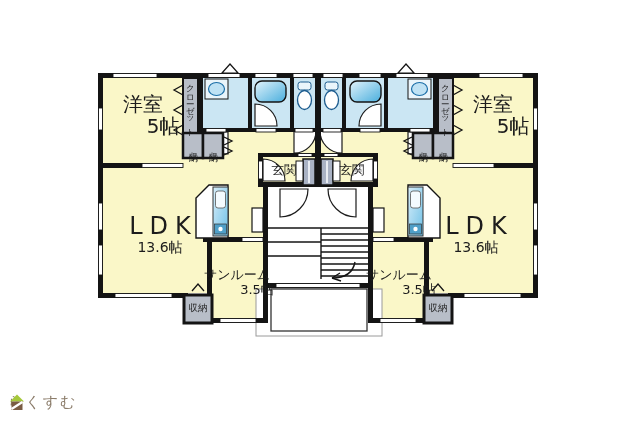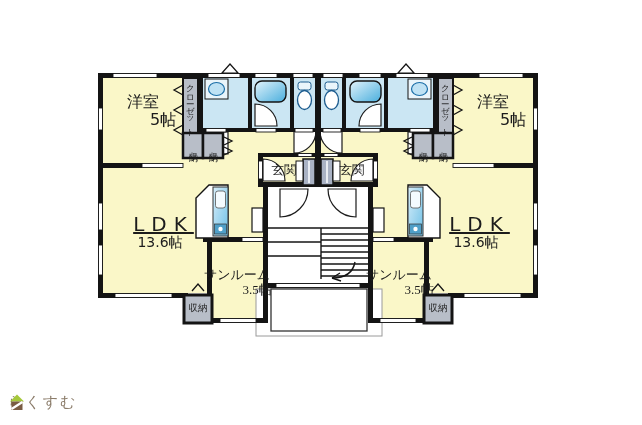--- a/index.html
+++ b/index.html
@@ -4,24 +4,24 @@
 <style>
   html,body{margin:0;padding:0;background:#ffffff;}
   .stage{position:relative;width:642px;height:425px;background:#ffffff;overflow:hidden;
          font-family:"DejaVu Sans",sans-serif;}
   .stage svg{position:absolute;left:0;top:0;}
   .lbl{position:absolute;color:#1c1c1c;text-align:center;line-height:1.12;
        font-family:"DejaVu Sans",sans-serif;white-space:nowrap;}
   .lbl .sz{display:block;margin-left:40px;}
   .vert{writing-mode:vertical-rl;text-orientation:upright;display:flex;
         align-items:center;justify-content:center;letter-spacing:1px;line-height:1;}
-  .bedroom{font-size:16px;}
-  .ldk-name{font-size:20px;letter-spacing:7px;display:block;margin-left:7px;text-decoration:underline;}
+  .bedroom{font-size:20px;}
+  .ldk-name{font-size:24px;letter-spacing:7px;display:block;margin-left:7px;}
   .ldk-size{font-size:14px;display:block;}
-  .sunroom{font-size:13px;font-family:Liberation Serif, serif;}
+  .sunroom{font-size:13px;}
   .entrance{font-size:12.5px;font-family:Liberation Serif, serif;}
   .storage-v{font-size:9px;}
   .storage-h{font-size:9.5px;}
   .closet-v{font-size:8.5px;}
   .logo{position:absolute;left:8px;top:393px;display:flex;align-items:center;gap:6px;}
   .logo-text{font-size:15px;color:#8b7c6a;letter-spacing:2px;}
 </style>
 </head>
 <body>
 

